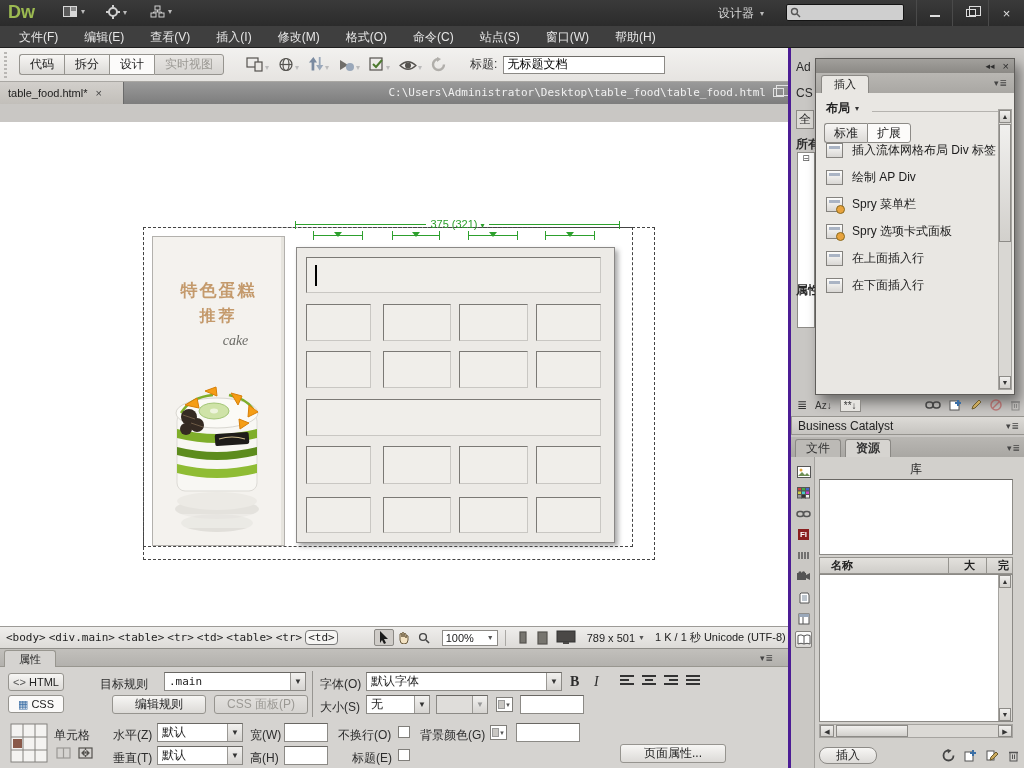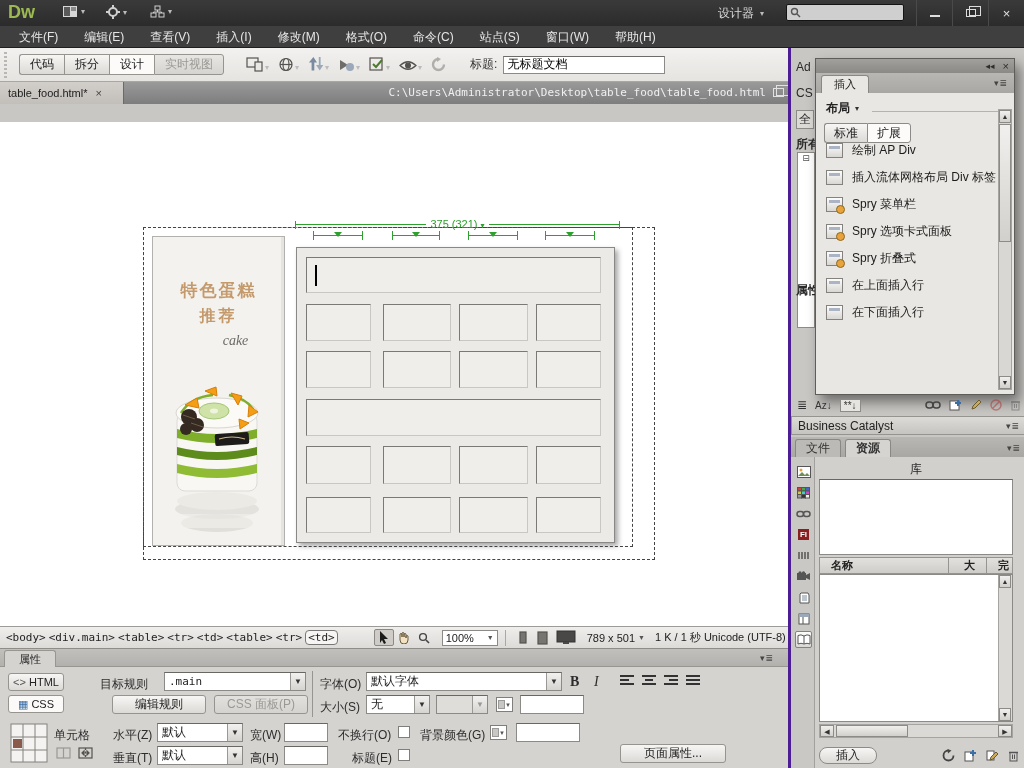--- a/index.html
+++ b/index.html
@@ -590,37 +590,33 @@
         <span class="caret" style="color:#333;">▾</span>
         <span class="cat-line"></span>
       </div>
       <div class="toggle">
         <div class="tgl first">标准</div>
         <div class="tgl last active">扩展</div>
       </div>
       <div class="ins-list">
         <div class="ins-item">
             <span class="iico"></span>
-            <span>绘制 AP Div</span>
+            <span>插入流体网格布局 Div 标签</span>
           </div>
         <div class="ins-item">
             <span class="iico"></span>
-            <span>插入流体网格布局 Div 标签</span>
+            <span>绘制 AP Div</span>
           </div>
         <div class="ins-item">
             <span class="iico gear"></span>
             <span>Spry 菜单栏</span>
           </div>
         <div class="ins-item">
             <span class="iico gear"></span>
             <span>Spry 选项卡式面板</span>
-          </div>
-        <div class="ins-item">
-            <span class="iico gear"></span>
-            <span>Spry 折叠式</span>
           </div>
         <div class="ins-item">
             <span class="iico"></span>
             <span>在上面插入行</span>
           </div>
         <div class="ins-item">
             <span class="iico"></span>
             <span>在下面插入行</span>
           </div>
       </div>

